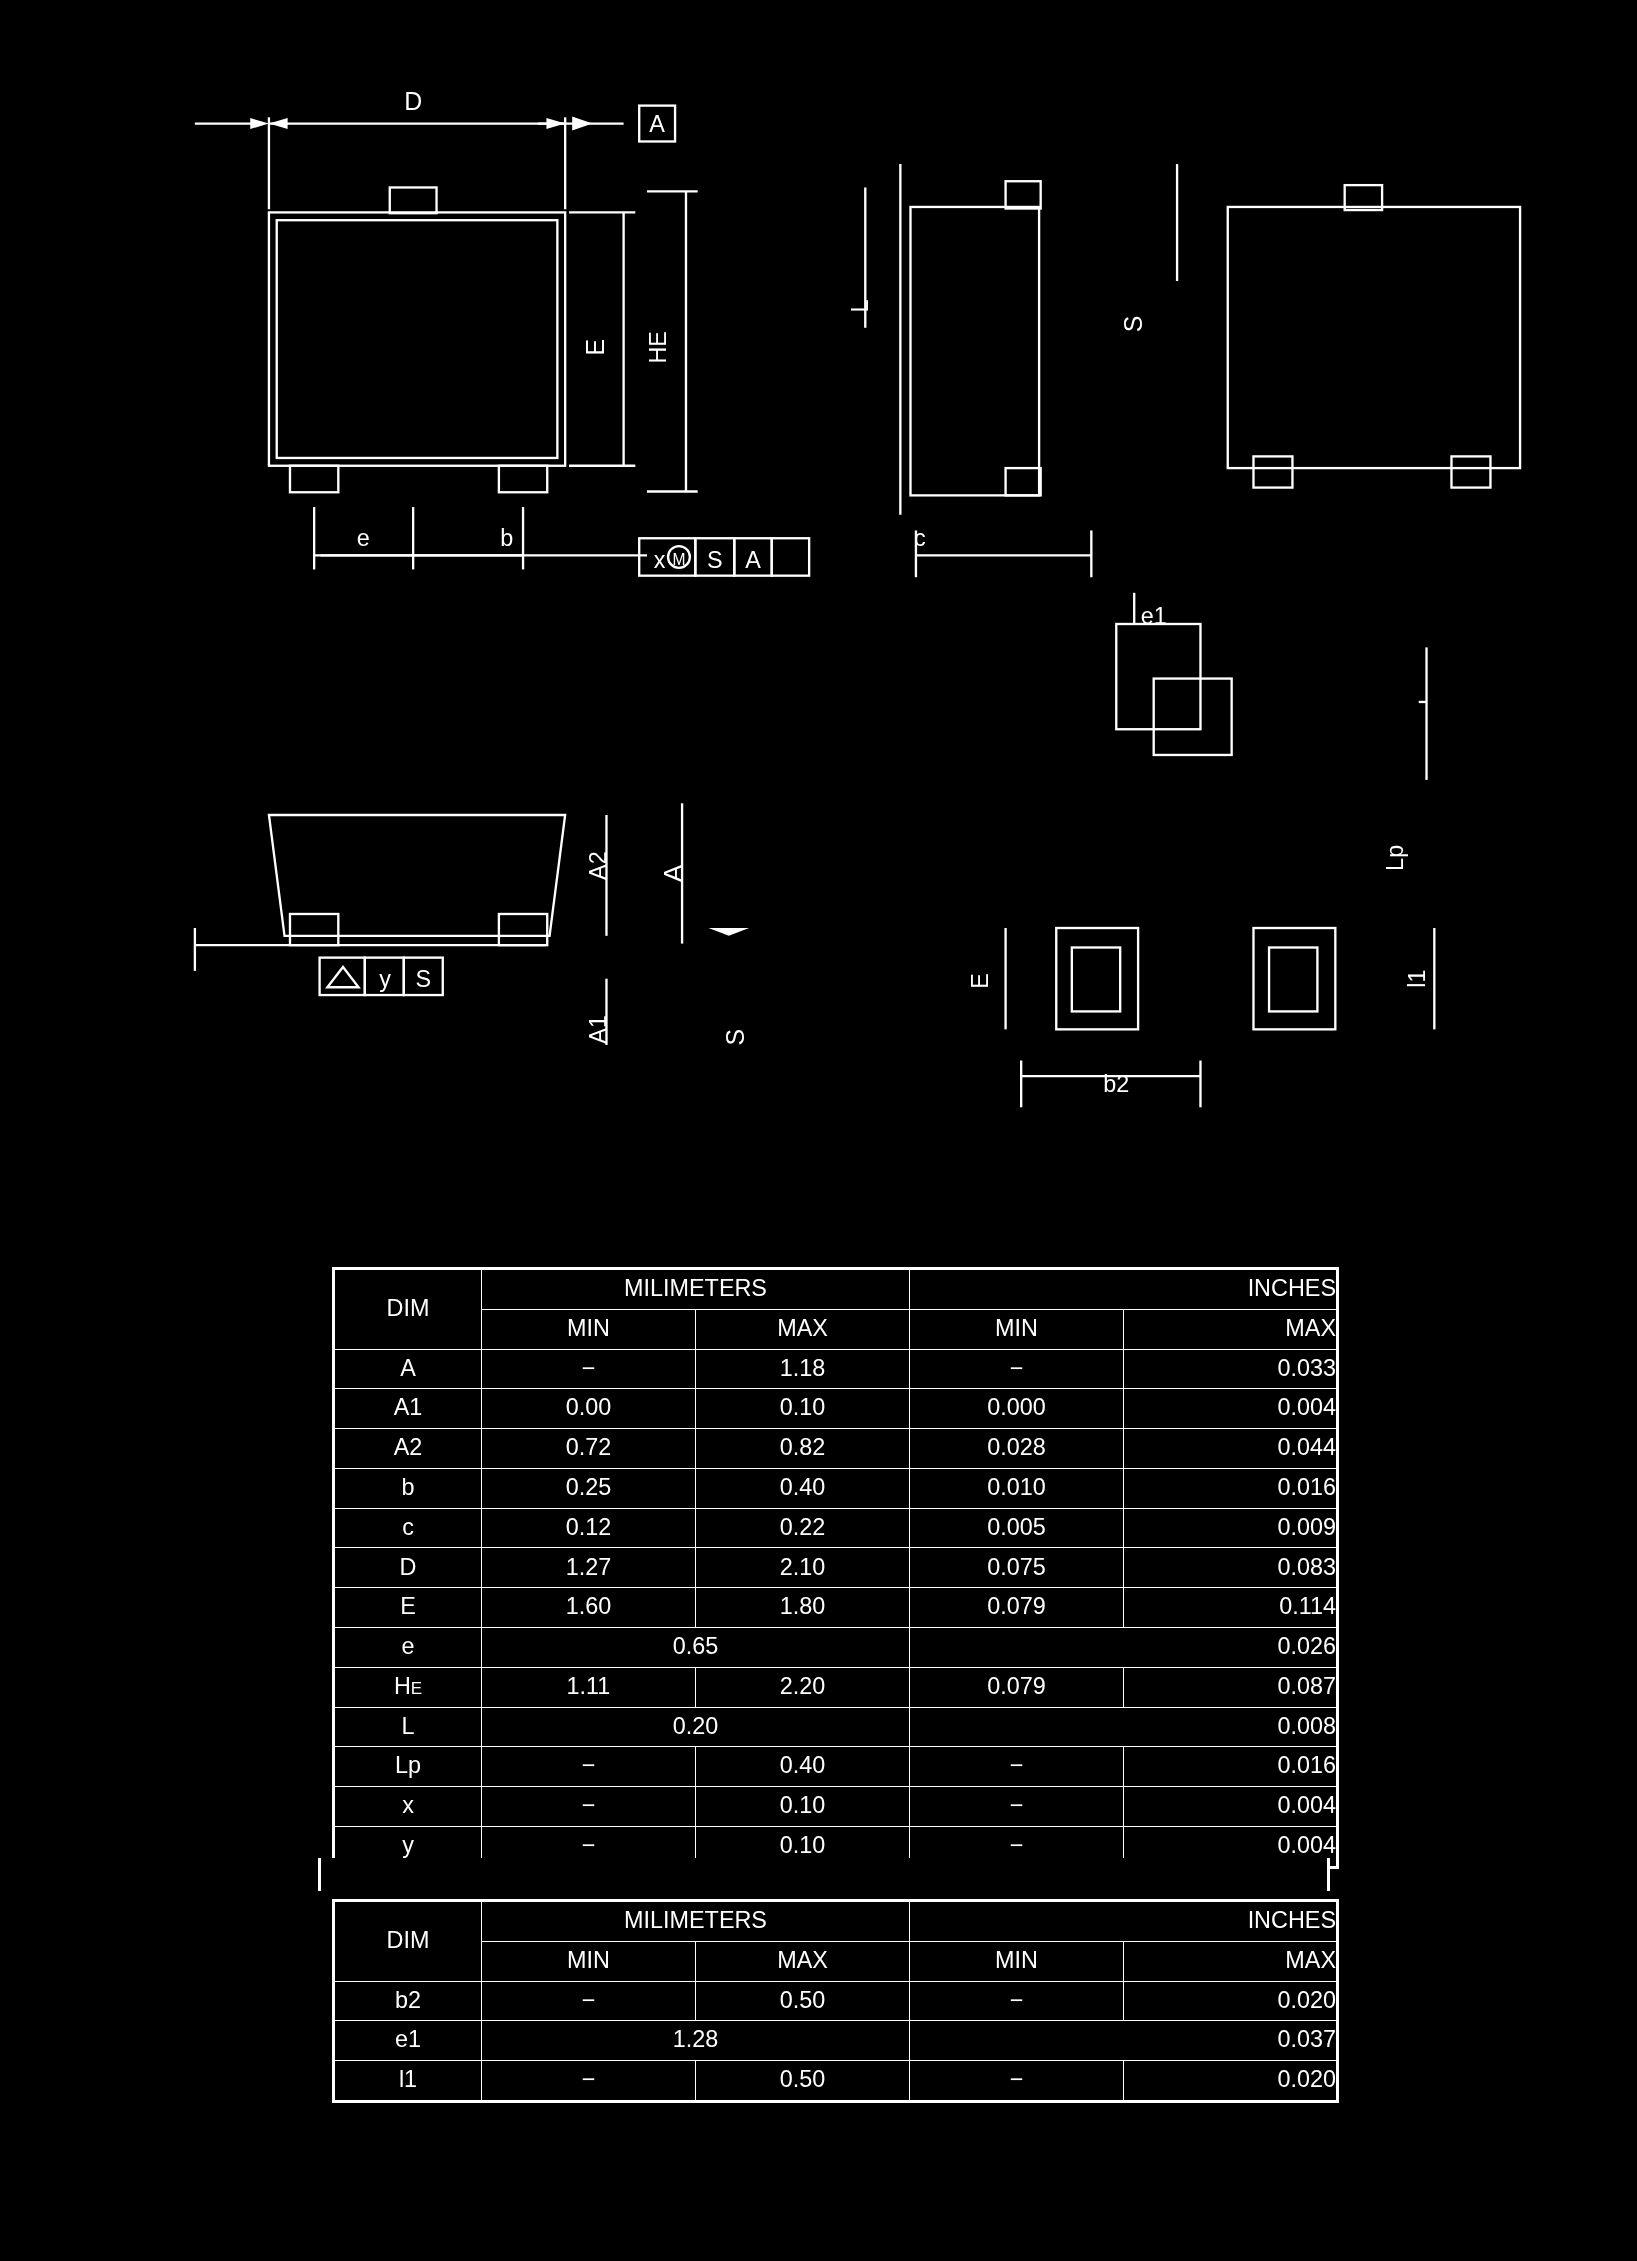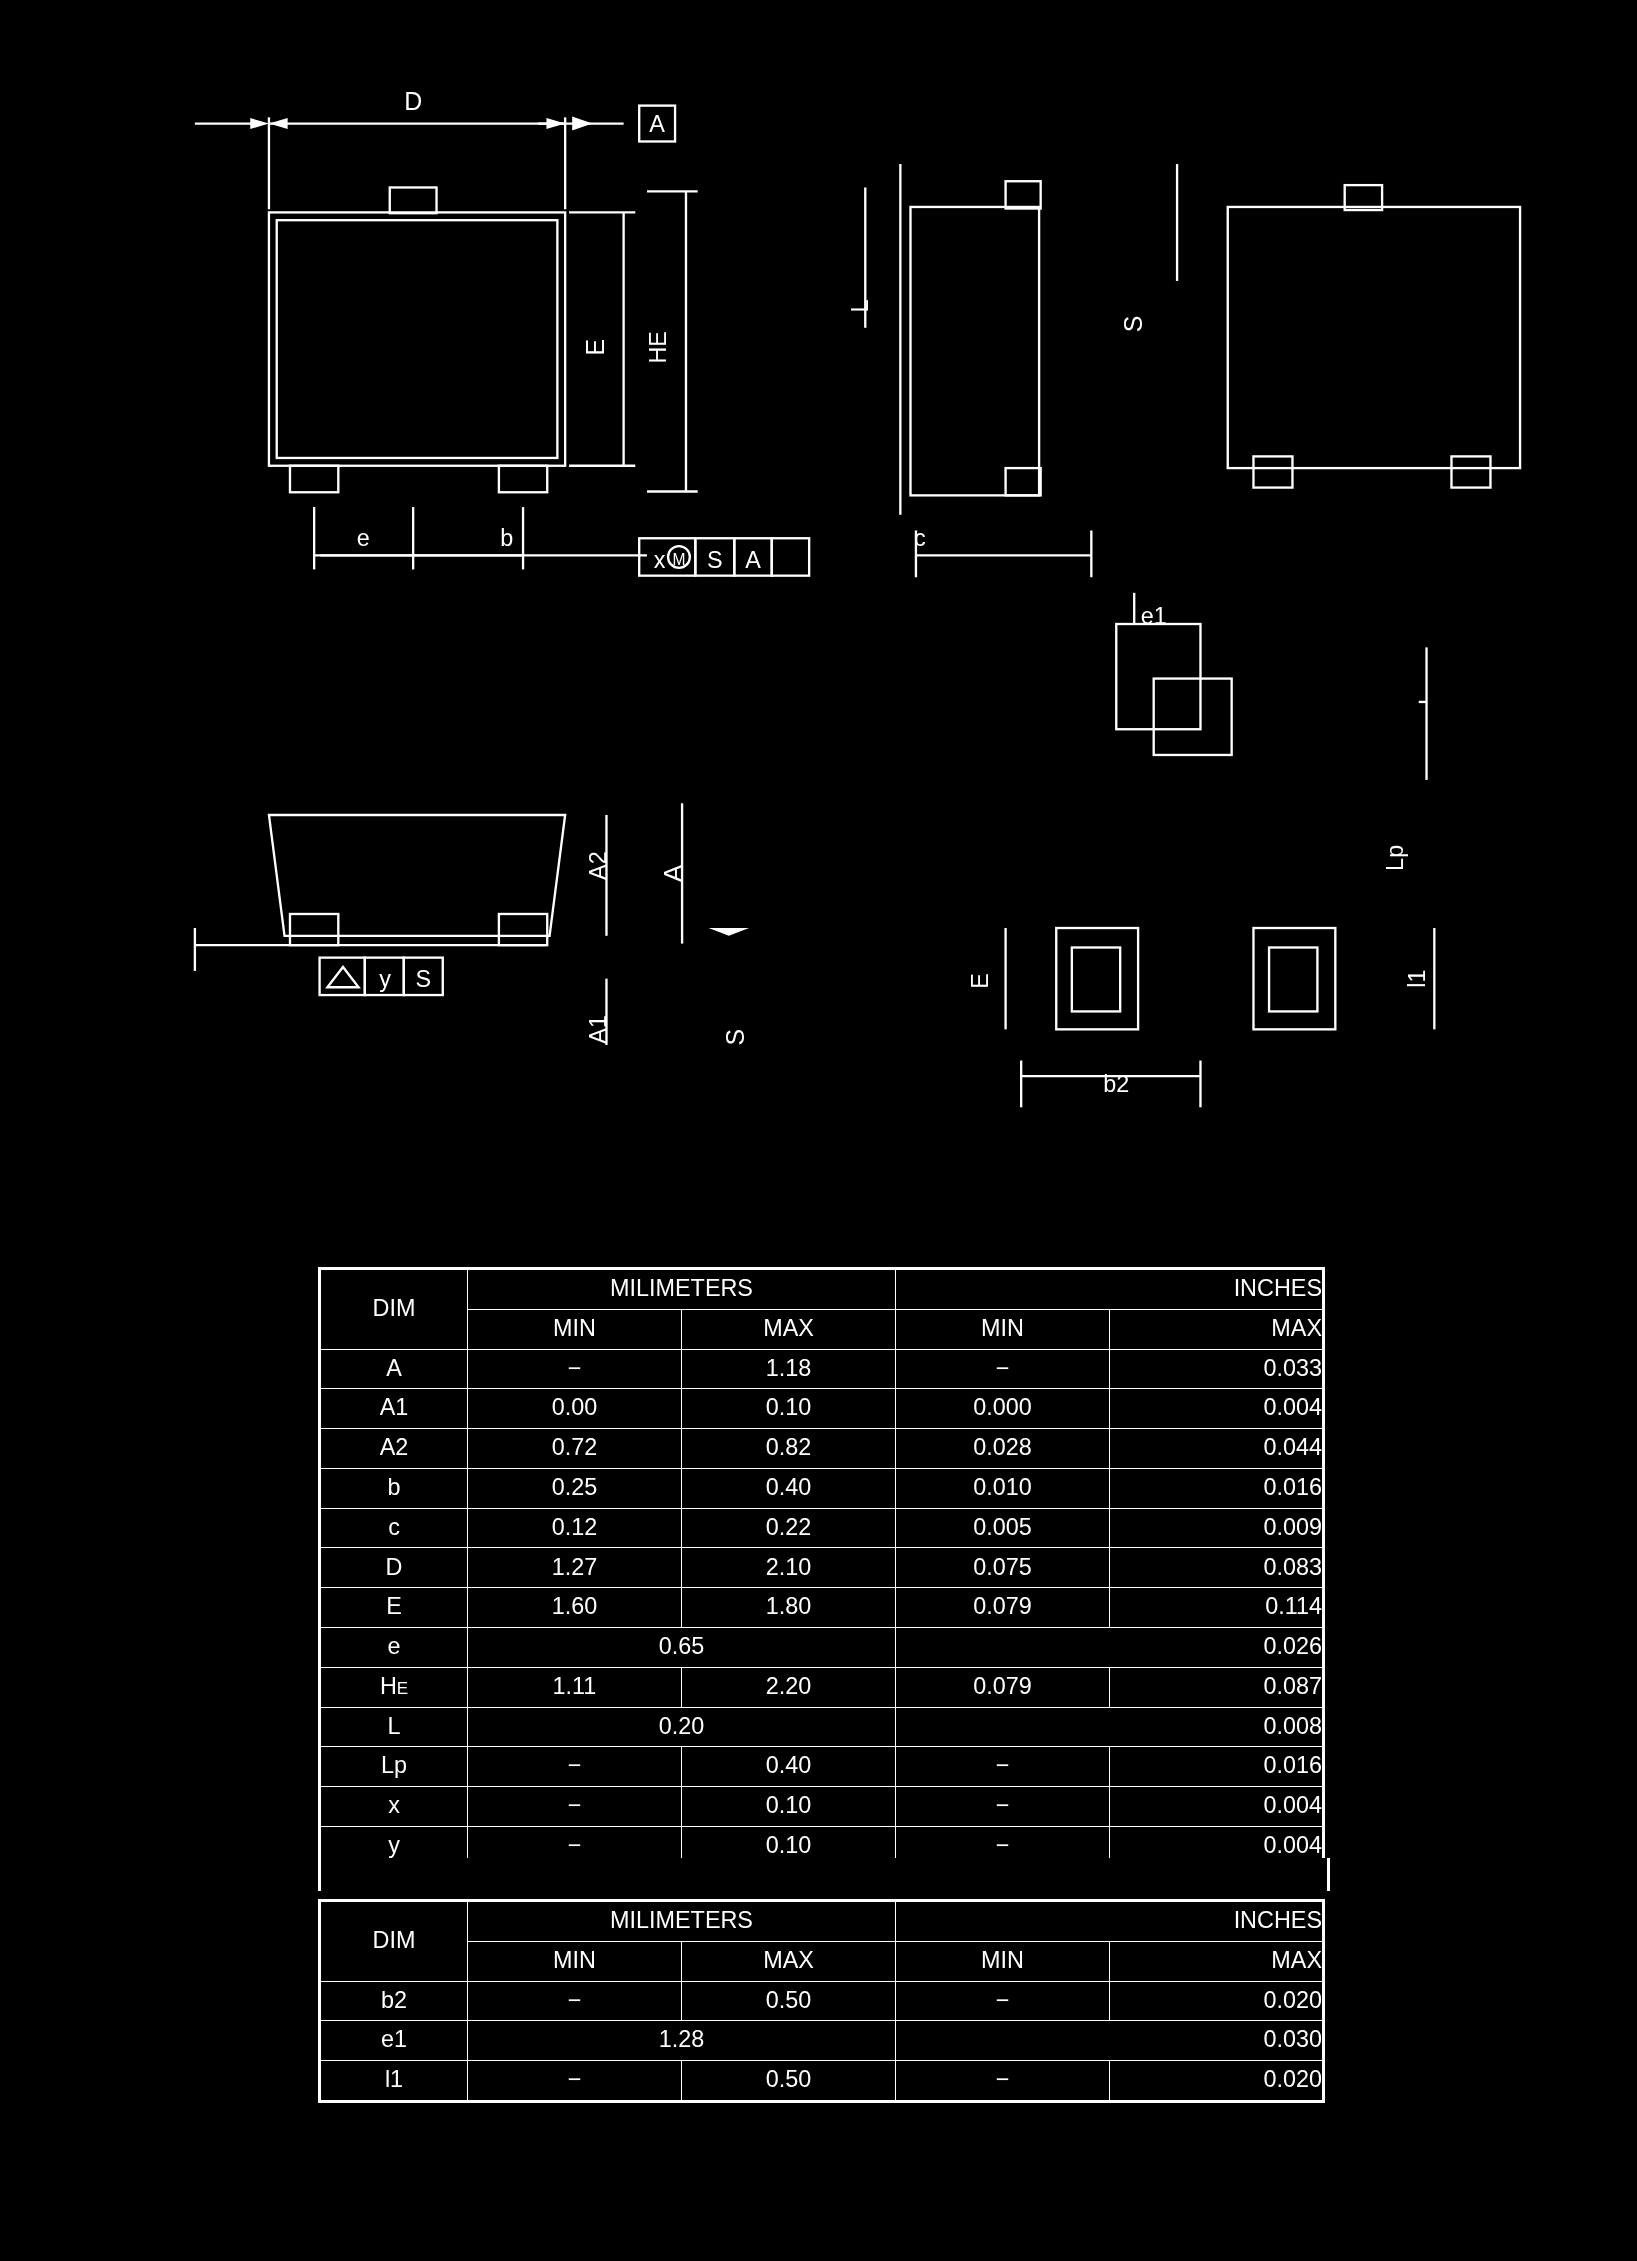--- a/index.html
+++ b/index.html
@@ -24,21 +24,21 @@
     width: 1637px;
     height: 1248px;
   }
   #drawing svg {
     display: block;
   }
 
   
   .table-wrap {
     position: absolute;
-    left: 318px;
+    left: 332px;
     width: 1140px;
   }
   #table-main-wrap { top: 1267px; }
   #table-sub-wrap  { top: 1899px; }
 
   table.dimtable {
     border-collapse: collapse;
     width: 1006px;
     background: #000000;
     table-layout: fixed;
@@ -361,21 +361,21 @@
         <tr>
           <td class="outer-left">b2</td>
           <td>−</td>
           <td>0.50</td>
           <td>−</td>
           <td class="outer-right">0.020</td>
         </tr>
         <tr>
           <td class="outer-left">e1</td>
           <td colspan="2">1.28</td>
-          <td colspan="2" class="outer-right">0.030</td>
+          <td colspan="2" class="outer-right">0.037</td>
         </tr>
         <tr class="bottom-row">
           <td class="outer-left">l1</td>
           <td>−</td>
           <td>0.50</td>
           <td>−</td>
           <td class="outer-right">0.020</td>
         </tr>
       </tbody>
   </table>

